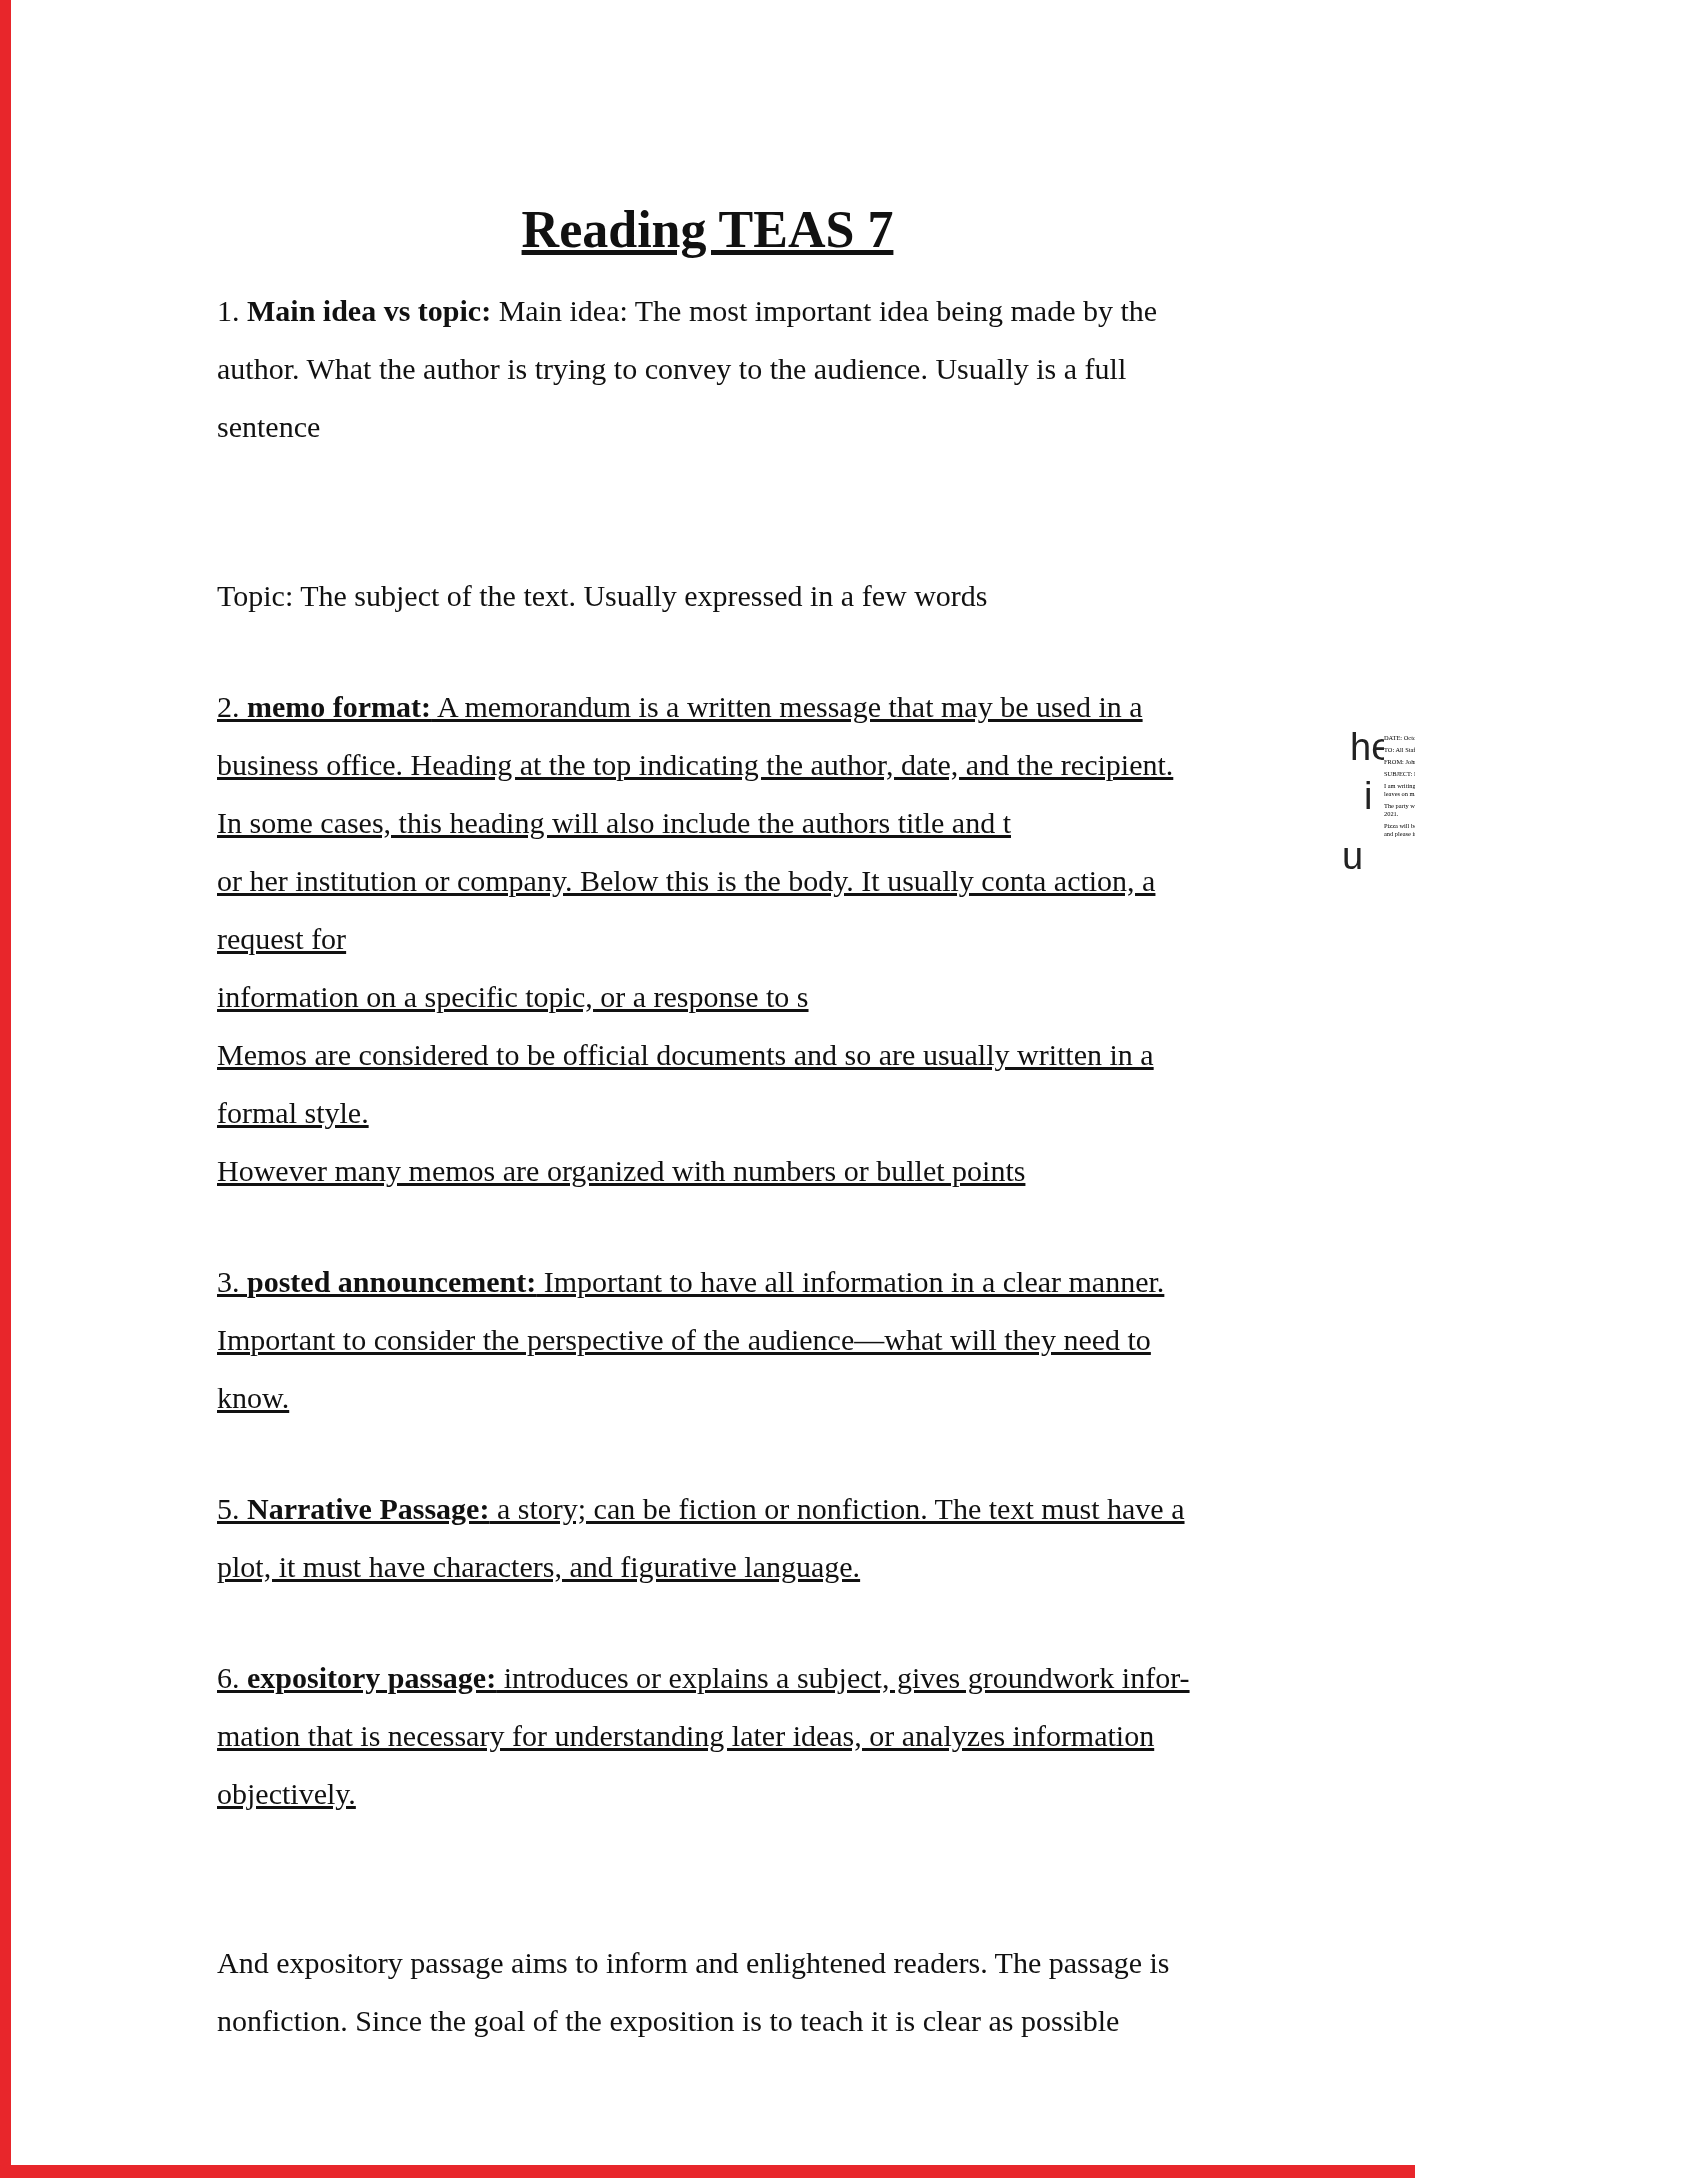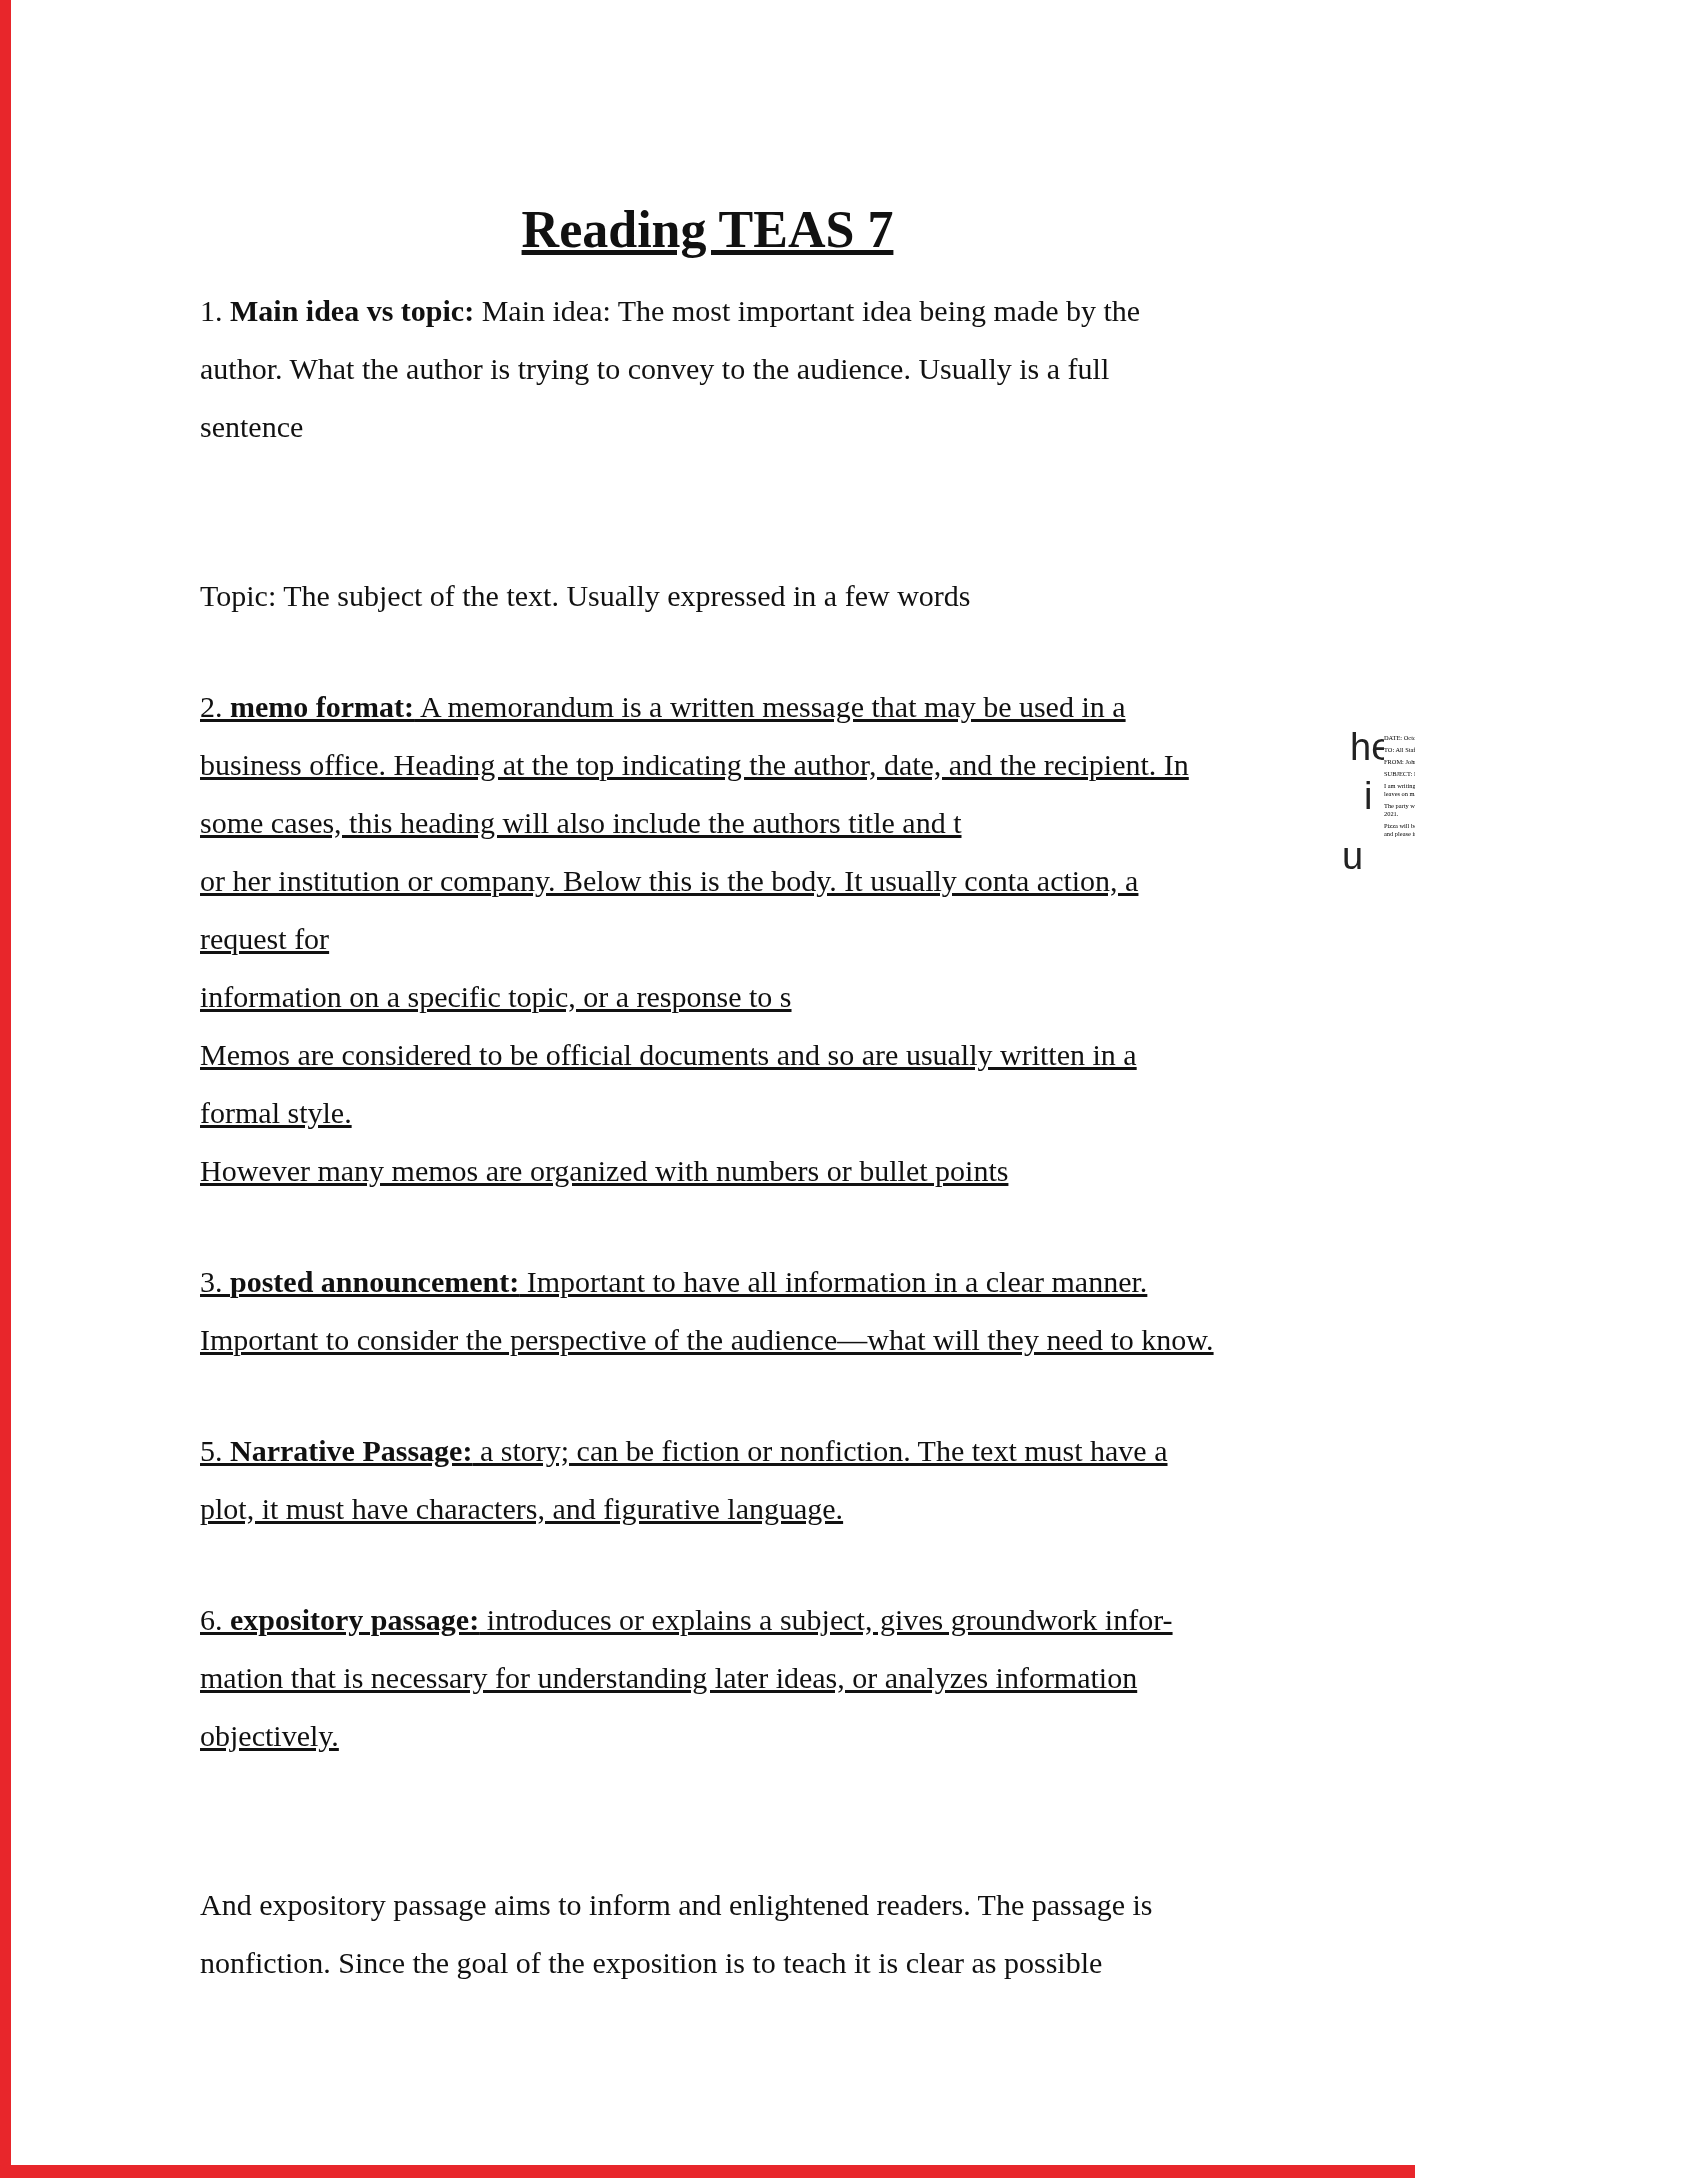--- a/index.html
+++ b/index.html
@@ -38,21 +38,21 @@
     font-weight: bold;
     text-decoration: underline;
     font-family: "Liberation Serif", serif;
   }
   .content {
     position: relative;
     padding: 0 196px 0 200px;
     z-index: 1;
   }
   .para {
-    margin: 0;
+    margin: 17px;
     font-size: 30px;
     line-height: 58px;
     white-space: pre-line;
     text-align: left;
   }
   .para .bold { font-weight: bold; }
   .para.gap-s { margin-top: 53px; text-decoration: underline; }
   .para.gap-l { margin-top: 111px; }
   .memo-thumb {
     position: absolute;

